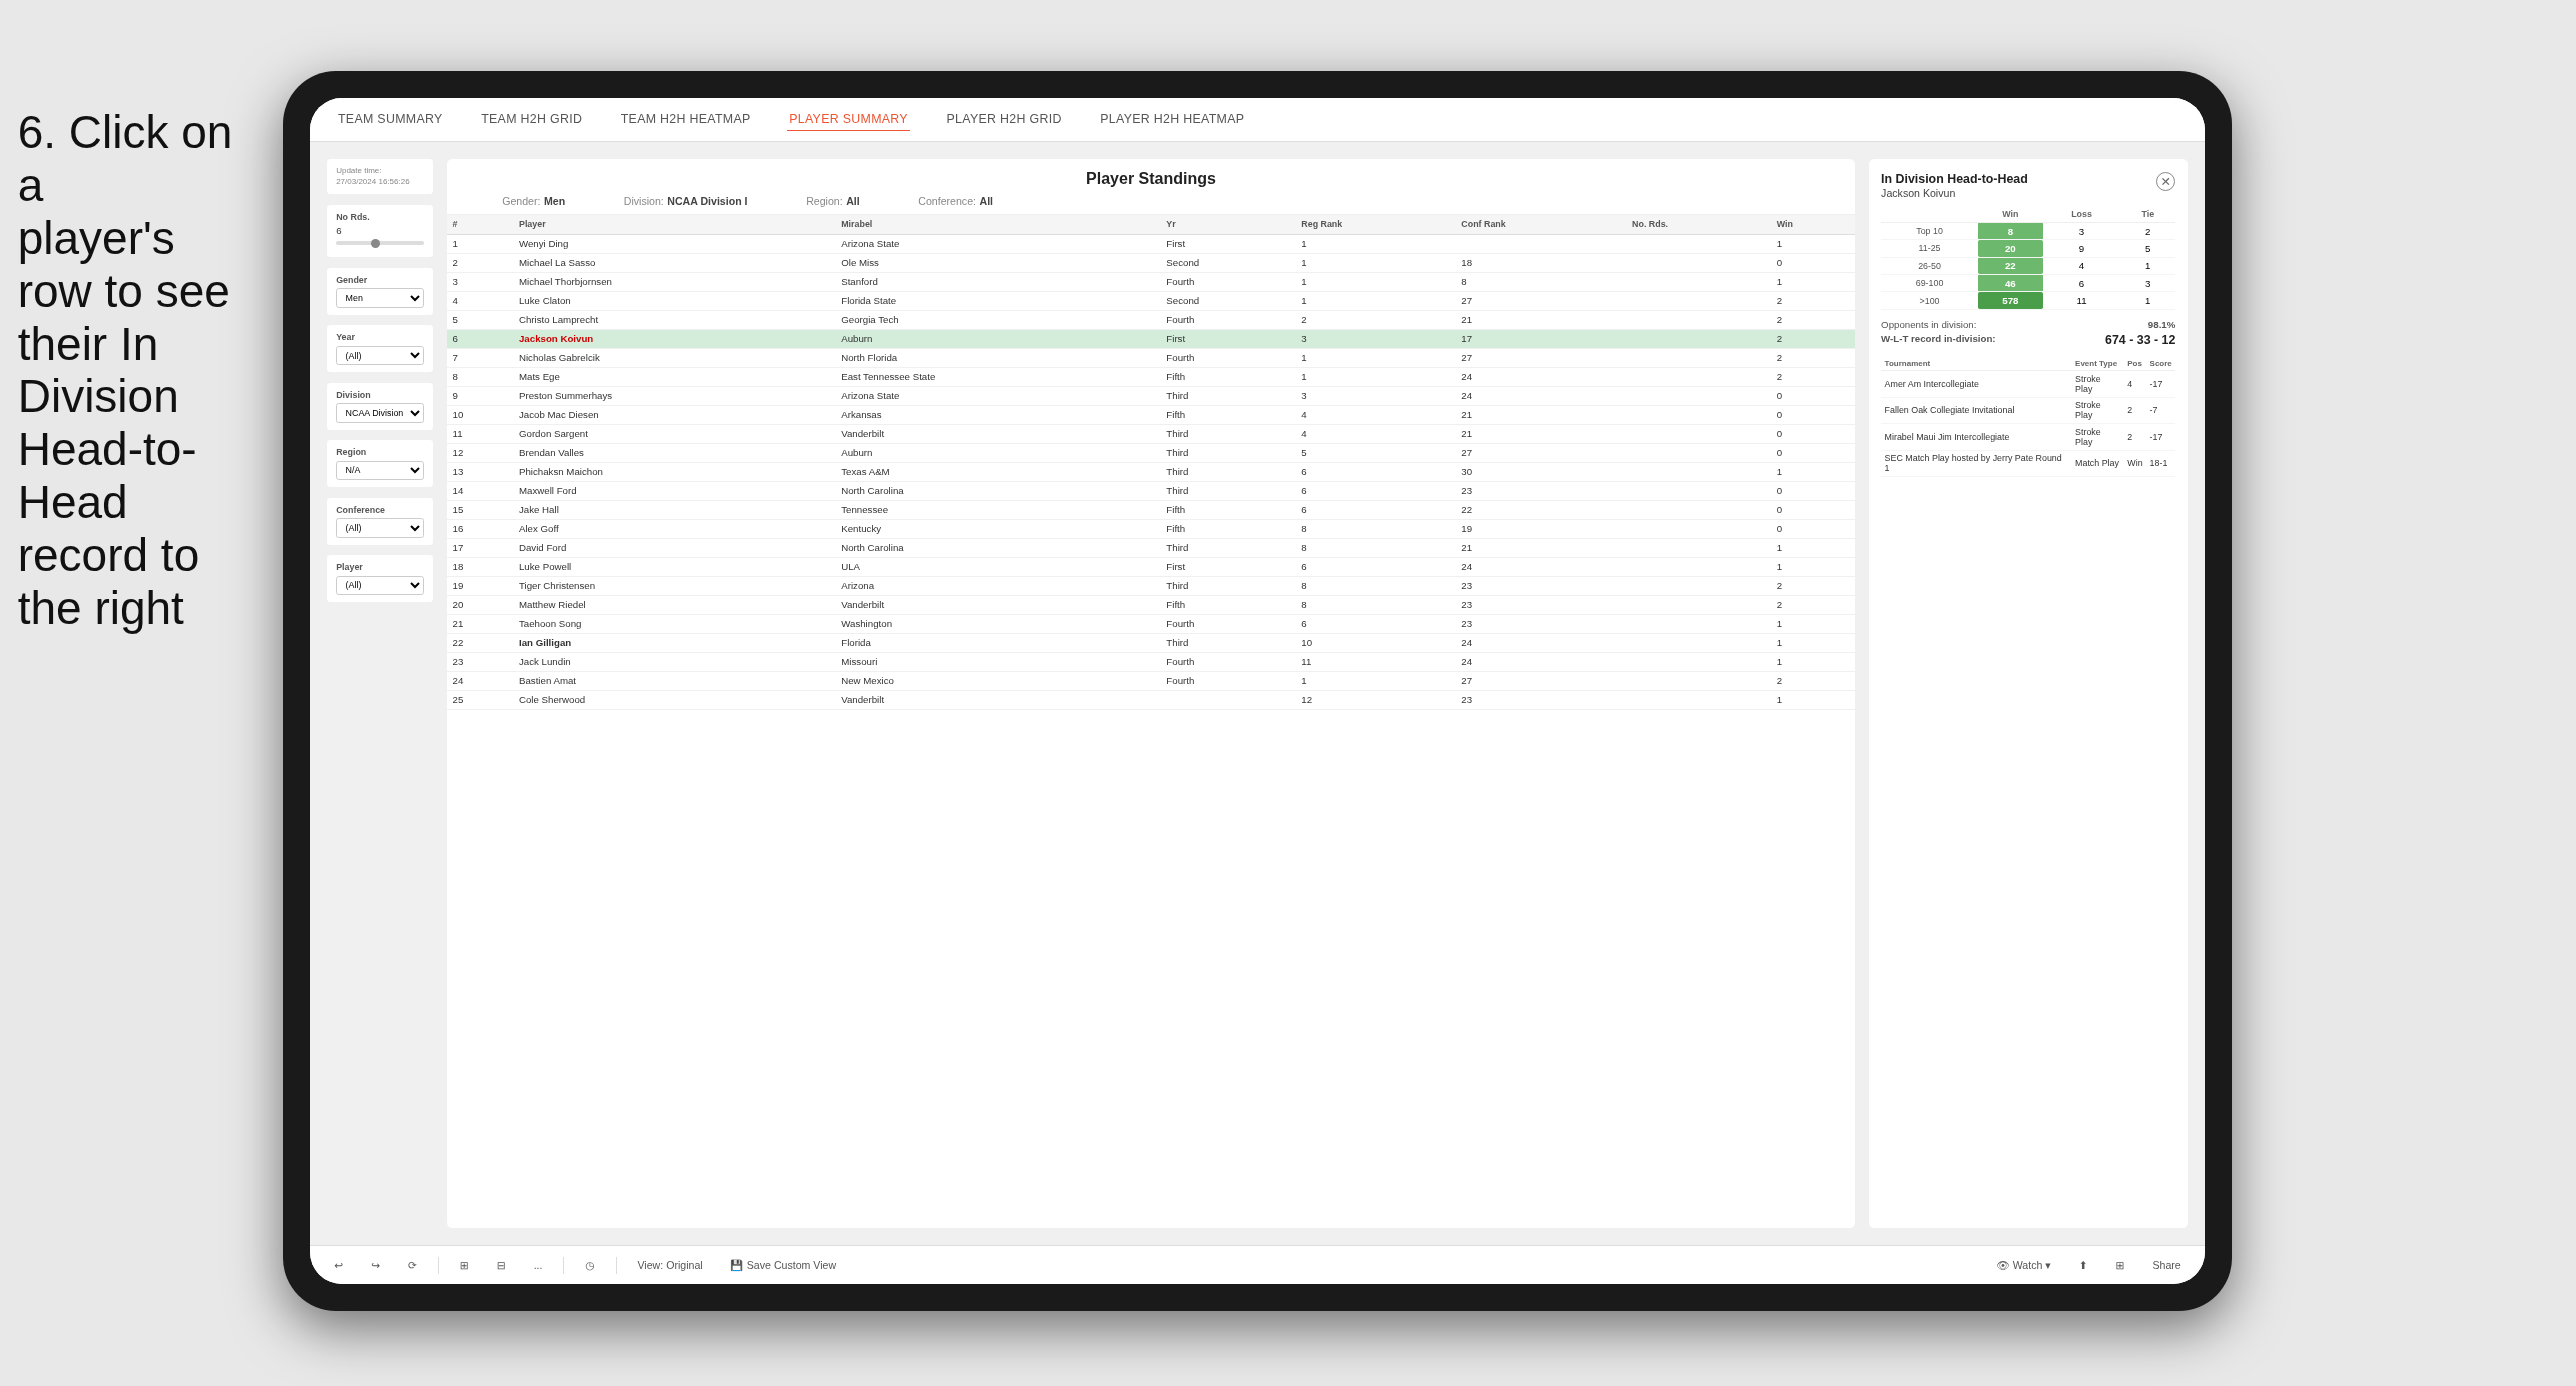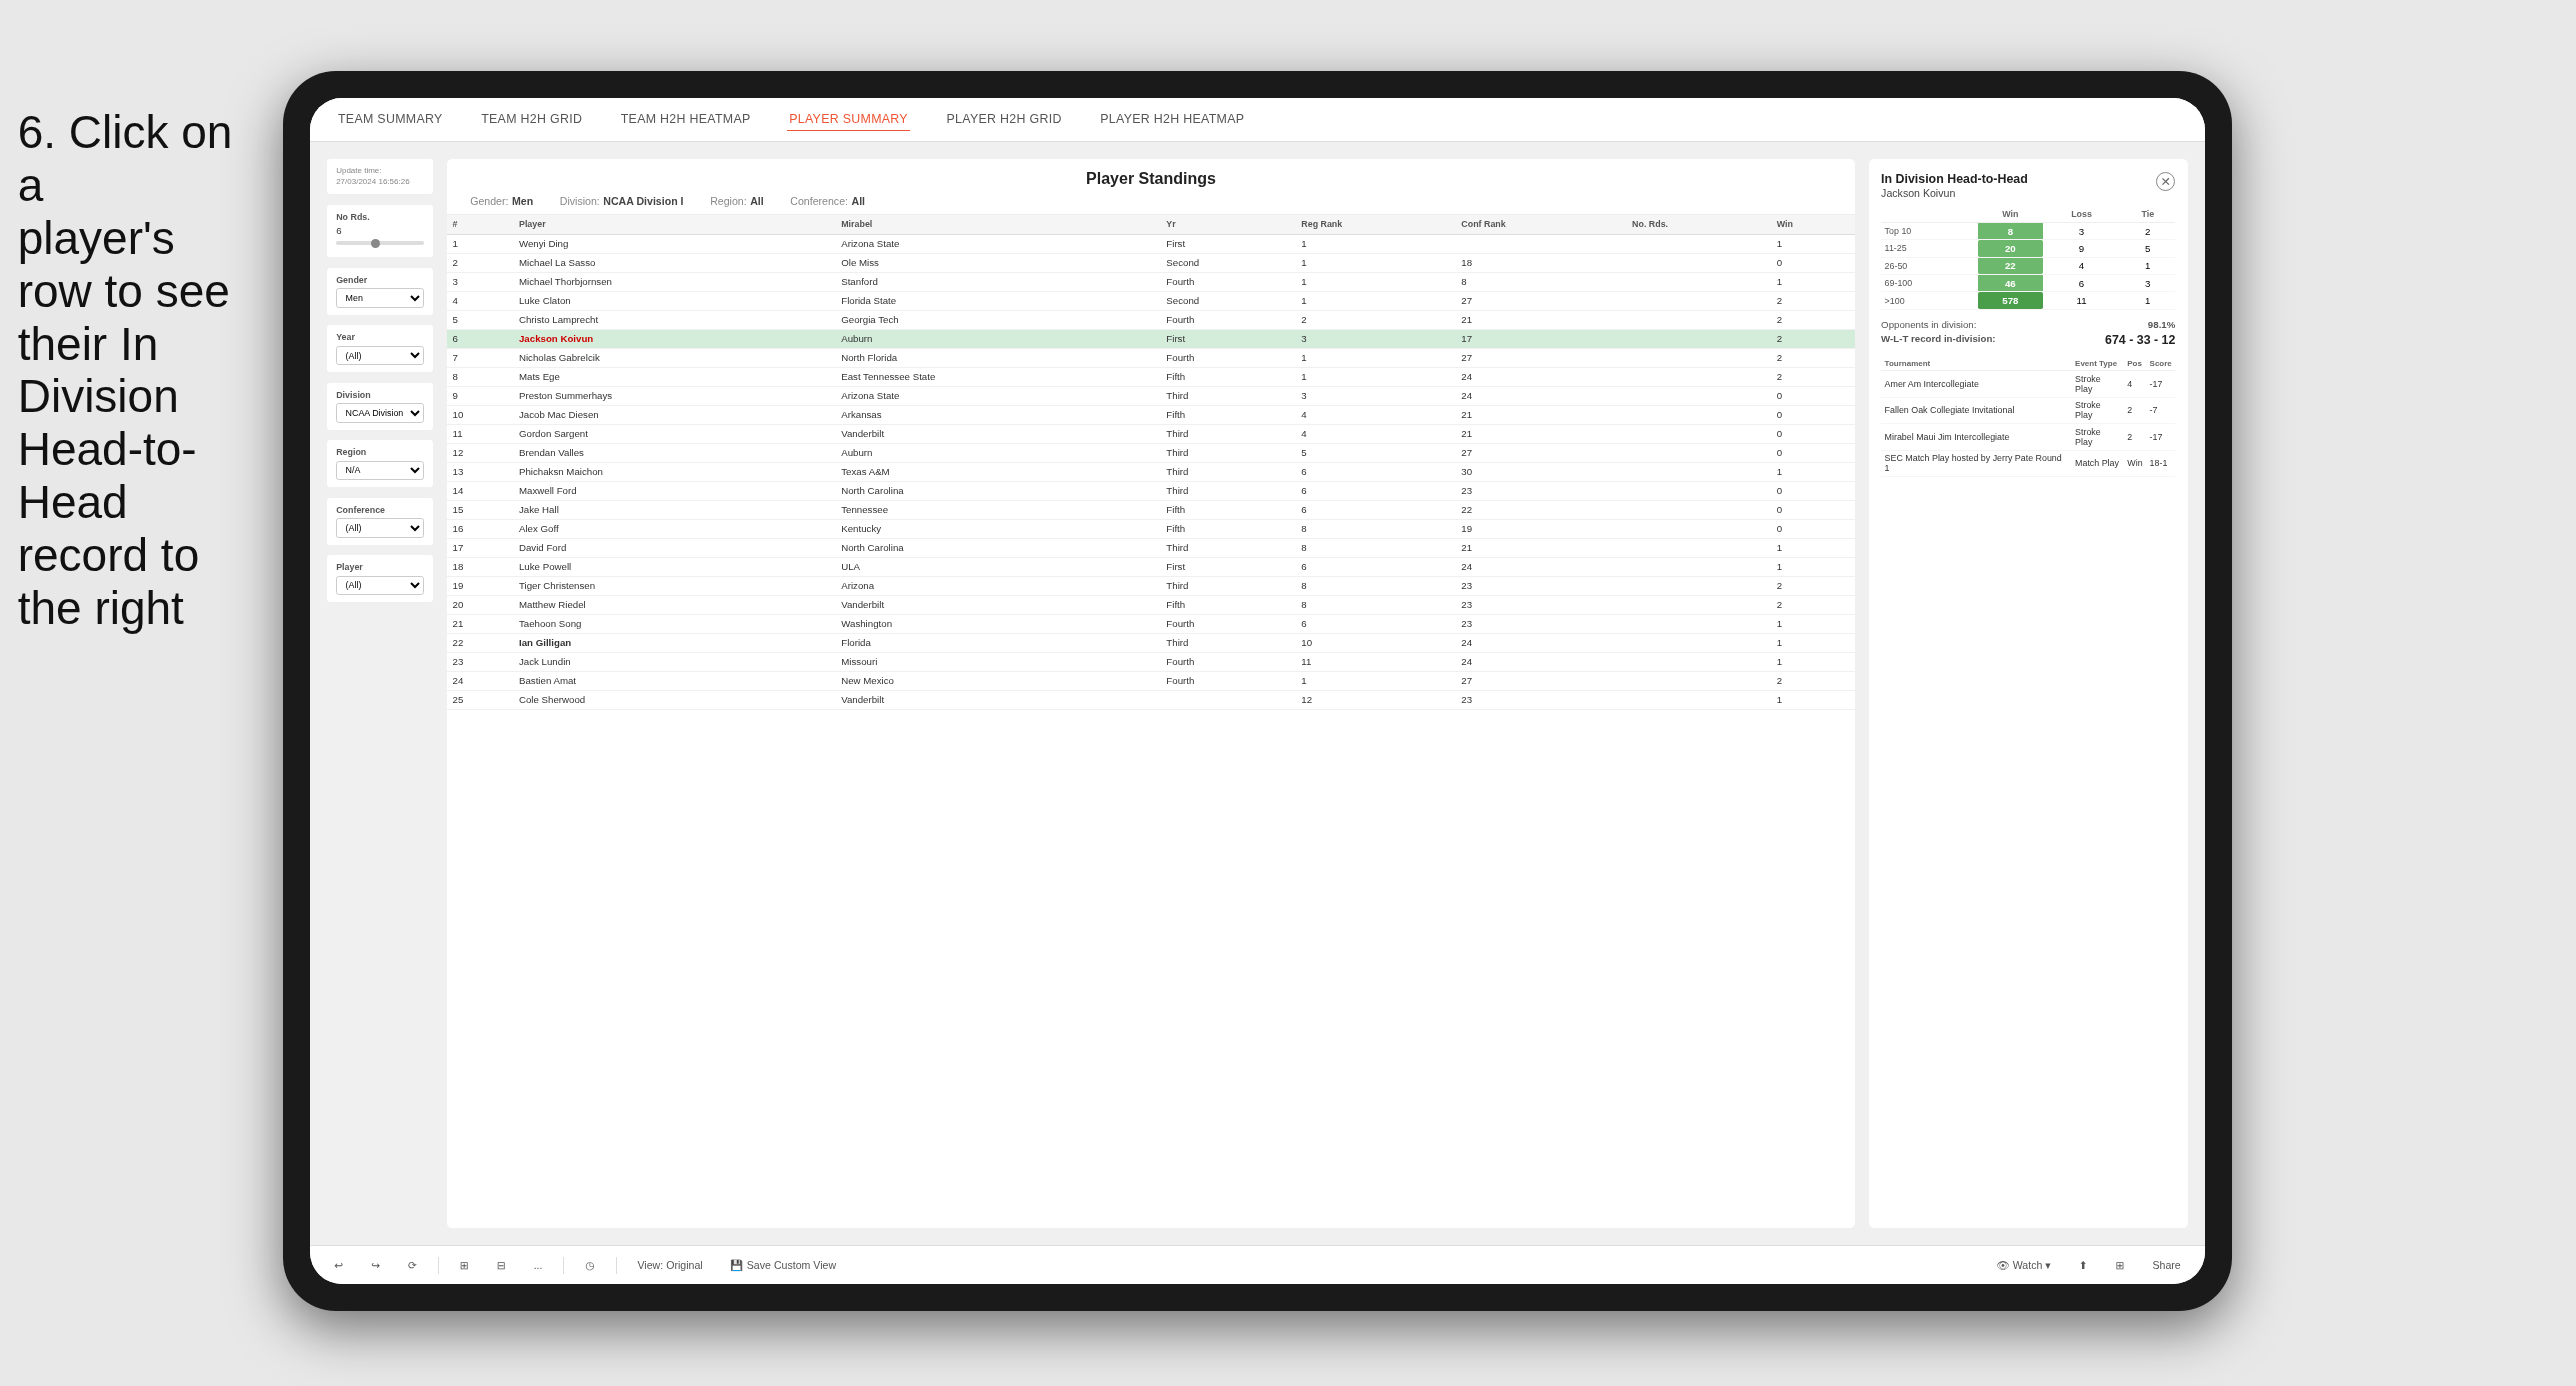--- a/index.html
+++ b/index.html
@@ -243,20 +243,21 @@
       padding: 0 8.9px;
     }
 
     .standings-filter-item {
       display: flex;
       gap: 3.5px;
     }
 
     .standings-filter-label {
       color: #888;
+      margin-left: 32px;
     }
 
     .standings-filter-value {
       font-weight: bold;
     }
 
     .standings-table-wrap {
       flex: 1;
       overflow: auto;
     }
@@ -359,21 +360,21 @@
     }
 
     .h2h-table td {
       text-align: center;
       padding: 2.7px 3.5px;
       font-size: 9.7px;
       border-bottom: 0.9px solid #f5f5f5;
     }
 
     .h2h-table td:first-child {
-      text-align: left;
+      text-align: center;
       font-size: 8.9px;
       color: #555;
     }
 
     .h2h-win-cell {
       background: #6cb86c;
       color: #fff;
       border-radius: 1.8px;
       font-weight: bold;
     }

